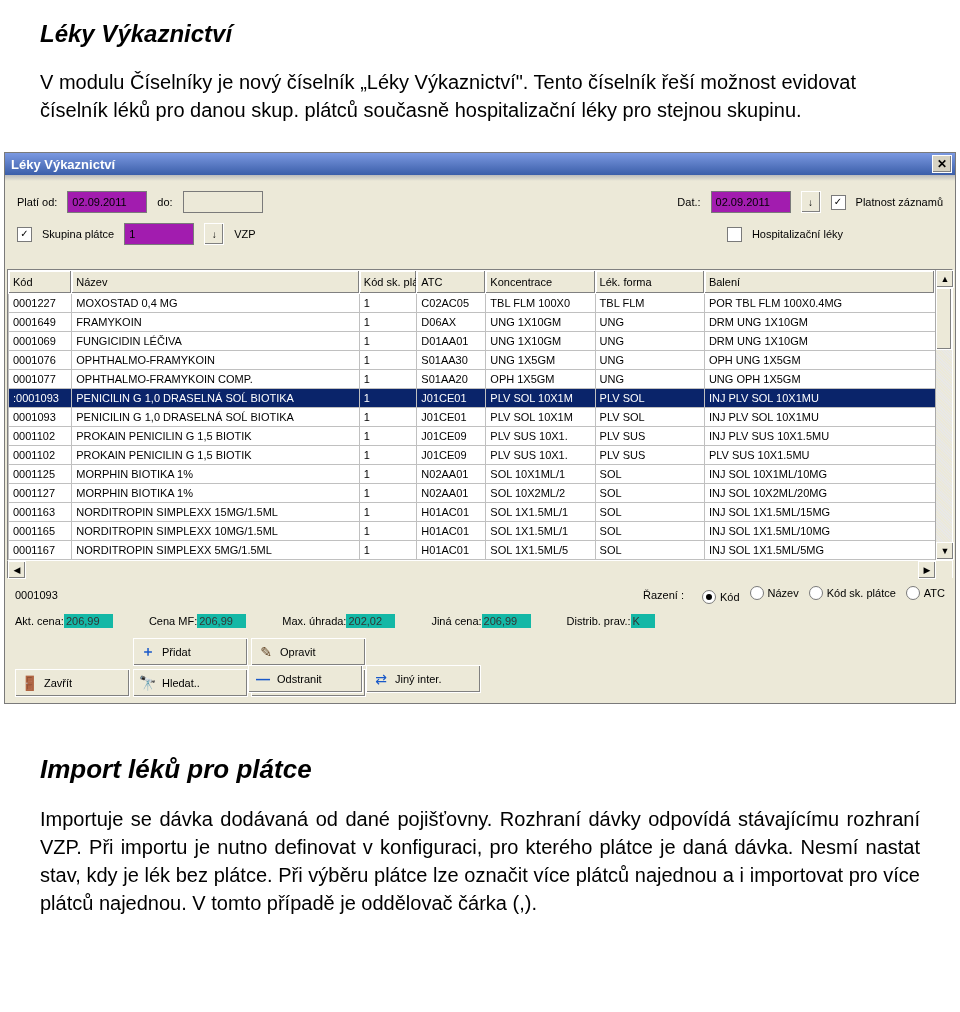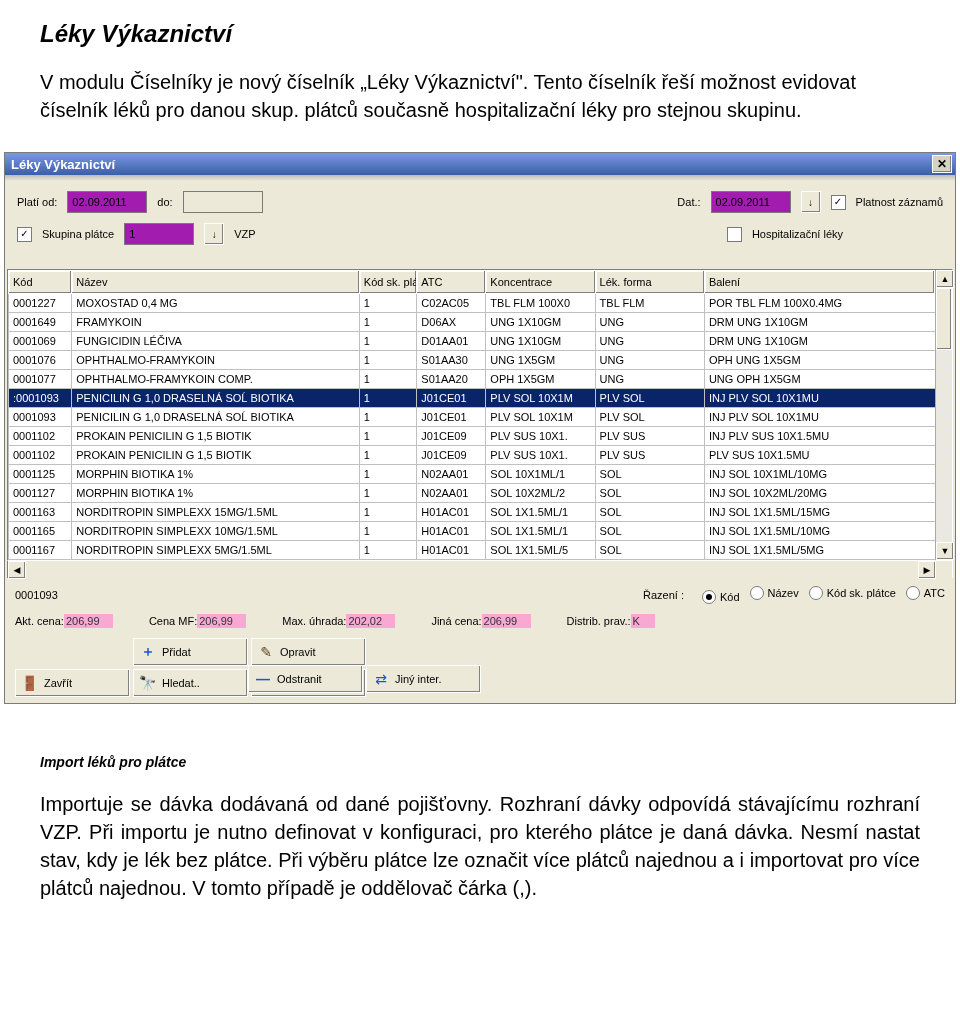--- a/index.html
+++ b/index.html
@@ -19,21 +19,21 @@
     margin-bottom: 20px;
   }
   .doc-paragraph {
     font-size: 20px;
     line-height: 1.4;
     margin-bottom: 18px;
   }
   .doc-subtitle {
     font-weight: bold;
     font-style: italic;
-    font-size: 14px;
+    font-size: 26px;
     margin-top: 30px;
     margin-bottom: 20px;
   }
 
   
   .window {
     margin: 0 4px;
     background: #ece9d8;
     border: 1px solid #7a7a7a;
     font-family: "Tahoma", sans-serif;
@@ -153,21 +153,21 @@
   .vscroll .track { flex:1; background:repeating-linear-gradient(45deg,#e8e8e8,#e8e8e8 1px,#ece9d8 1px,#ece9d8 2px);}
   .vscroll .thumb { height:60px;background:#ece9d8;border:1px solid #fff;box-shadow: inset -1px -1px #808080;}
   .hscroll {
     height:17px;display:flex;margin:0 2px;border-left:1px solid #808080;border-right:1px solid #fff;background:#ece9d8;
   }
   .hscroll .track { flex:1;background:#ece9d8;}
   .hscroll .corner { width:16px;background:#ece9d8;}
 
   .info-row { display:flex;align-items:center;gap:8px;padding:8px 10px 2px 10px;font-size:11px;}
   .info-row .field { display:flex;align-items:center;}
-  .value-box { background:#f9a8d4;color:#333;padding:1px 2px;min-width:45px;}
+  .value-box { background:#14b8a6;color:#333;padding:1px 2px;min-width:45px;}
 
   
   .btnbar {
     display:grid;
     grid-template-columns: repeat(3, 115px);
     grid-template-rows: 28px 28px;
     gap:3px;
     padding: 8px 10px 4px 10px;
     width:fit-content;
   }

